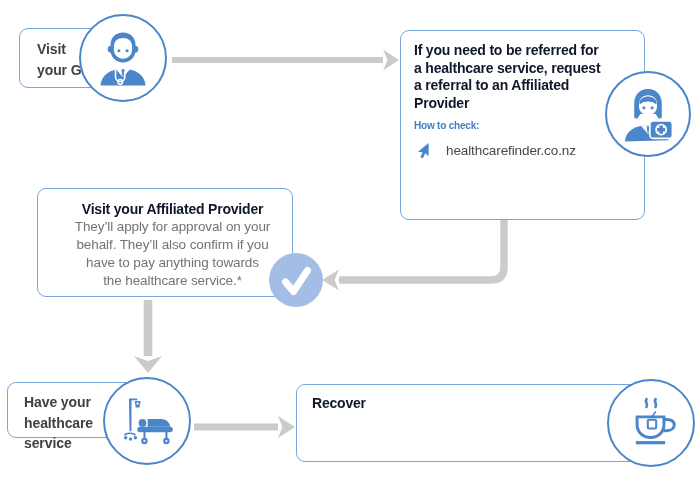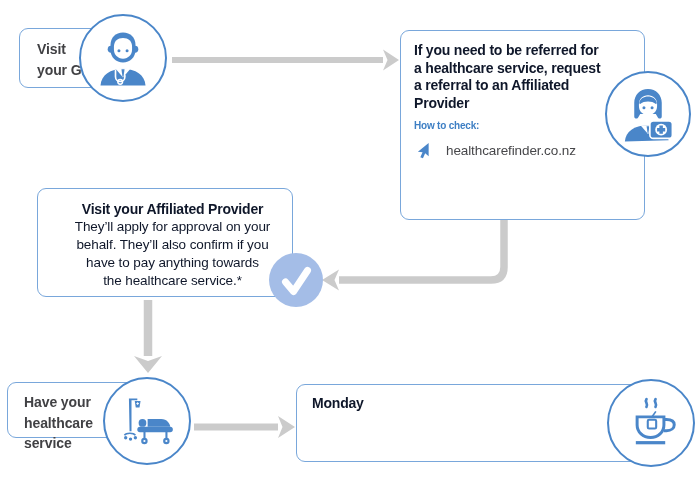--- a/index.html
+++ b/index.html
@@ -22,21 +22,21 @@
     border-radius:9px;box-sizing:border-box;z-index:1;
   }
   .circle{
     position:absolute;background:#fff;border:2.2px solid var(--brand-blue);
     border-radius:50%;box-sizing:border-box;z-index:2;
     display:flex;align-items:center;justify-content:center;color:var(--brand-blue);
   }
   .circle svg{display:block;}
   .label{font-weight:bold;font-size:14px;line-height:20.5px;white-space:pre-line;letter-spacing:-0.1px;}
   .heading{font-weight:bold;font-size:14px;line-height:17.5px;white-space:pre-line;letter-spacing:-0.2px;color:#0f172a;}
-  .body-text{font-size:13.5px;line-height:18px;white-space:pre-line;color:#0f172a;letter-spacing:-0.1px;}
+  .body-text{font-size:13.5px;line-height:18px;white-space:pre-line;color:#737373;letter-spacing:-0.1px;}
 
   
   .box-gp{left:19px;top:28px;width:110px;height:60px;padding:10px 0 0 17px;}
   .circle-gp{left:79px;top:14px;width:88px;height:88px;}
 
   
   .box-referral{left:400px;top:30px;width:245px;height:190px;padding:11px 10px 0 13px;}
   .box-referral .heading{width:216px;}
   .how-check{margin-top:8px;font-weight:bold;font-size:10px;color:var(--blue-text);letter-spacing:-0.2px;}
   .r-row{display:flex;align-items:center;margin-top:10px;}
@@ -171,21 +171,21 @@
           <circle cx="78" cy="79" r="5"></circle>
       </g>
       <circle cx="44" cy="79" r="1.7" fill="#fff"></circle>
         <circle cx="78" cy="79" r="1.7" fill="#fff"></circle>
       <path d="M13 70c3-4 14-4 17 0" fill="none" stroke="currentColor" stroke-width="2.4"></path>
       <path d="M31.5 21h4M33.5 19v4" stroke="#fff" stroke-width="1.5"></path>
     </svg>
   </div>
 
   <div class="box box-recover">
-    <div class="heading">Monday</div>
+    <div class="heading">Recover</div>
   </div>
   <div class="circle circle-cup">
     <svg width="62" height="62" viewBox="0 0 96 96" fill="none" stroke="currentColor">
       <path d="M41 11c-3.5 4.5 3.5 7.5 0 12" stroke-width="4.2" stroke-linecap="round"></path>
       <path d="M55 11c-3.5 4.5 3.5 7.5 0 12" stroke-width="4.2" stroke-linecap="round"></path>
       <path d="M26.5 38.5h41.5v12.5c0 11-9 19.5-20.7 19.5S26.5 62 26.5 51z" stroke-width="4.6"></path>
       <path d="M68.5 42.5h3.5c7.5 0 12 3.2 12 8.2s-4.5 9.3-12 9.3h-4.5" stroke-width="4.6"></path>
       <path d="M50 38l5.5-8" stroke-width="2.6"></path>
       <rect x="43" y="43" width="13" height="13.5" rx="2" stroke-width="3.2"></rect>
       <path d="M24.5 78.5h45.5" stroke-width="5"></path>

